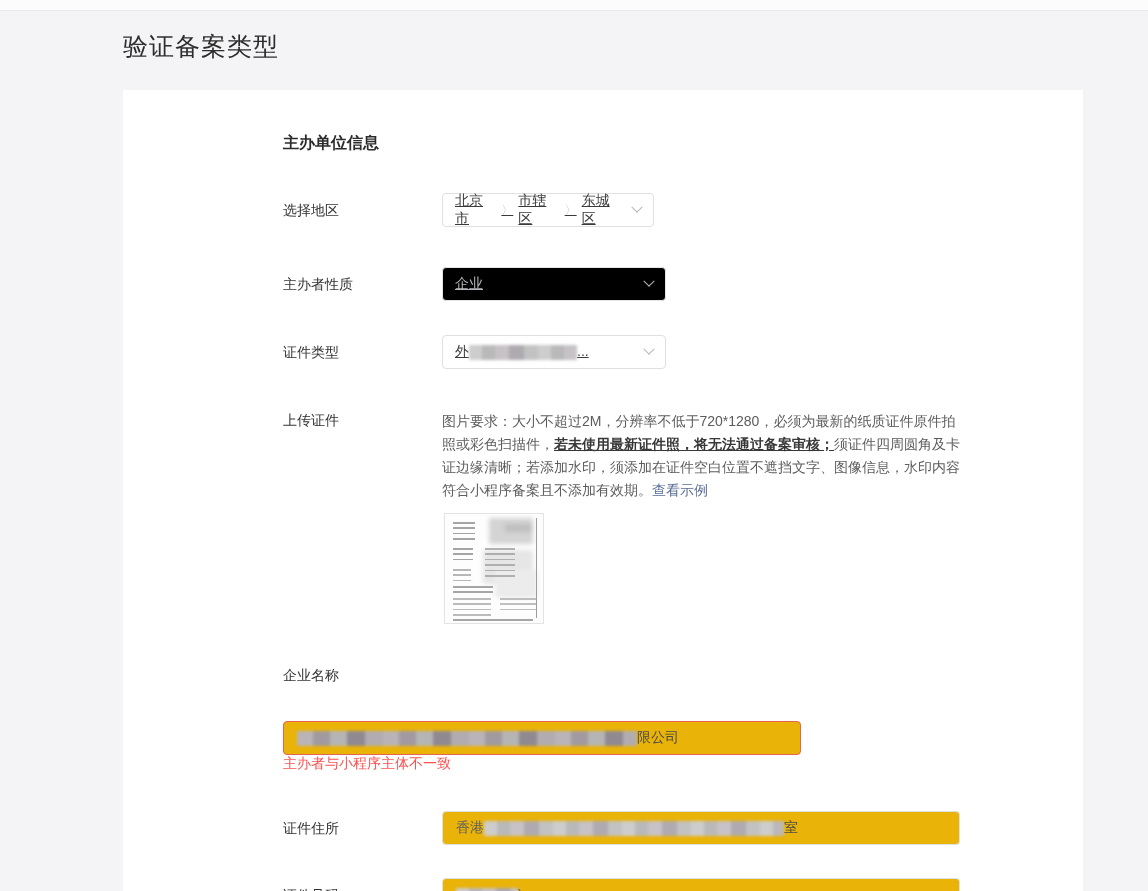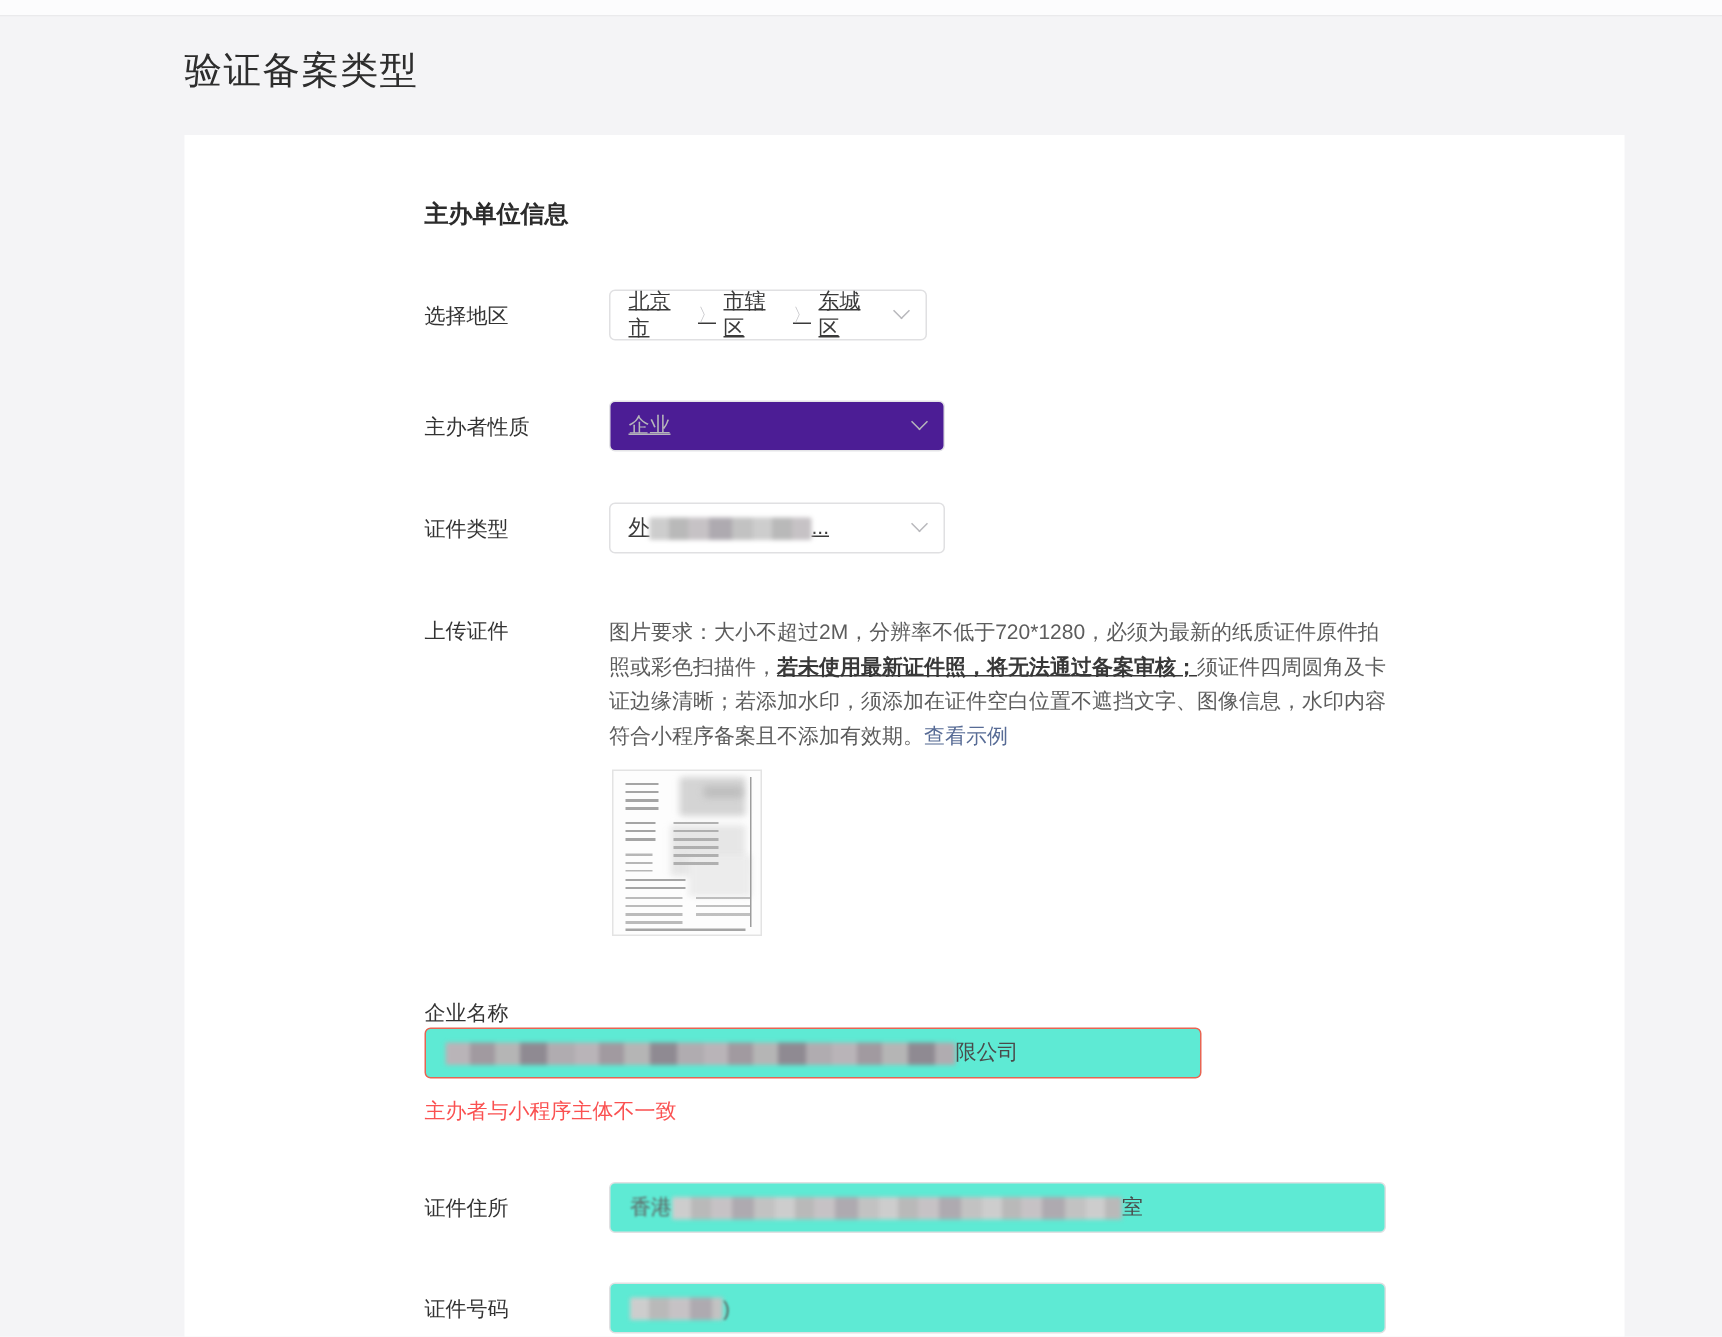--- a/index.html
+++ b/index.html
@@ -5,57 +5,57 @@
   * { margin:0; padding:0; box-sizing:border-box; }
   html,body { width:1148px; height:891px; overflow:hidden;
     font-family:"Liberation Sans","DejaVu Sans",sans-serif; background:#f4f4f6; }
   .topbar { height:11px; background:#fcfcfd; border-bottom:1px solid #eaeaec; }
   .page-title { margin:19px 0 0 123px; font-size:25px; color:#2d2d2d; font-weight:400;
     letter-spacing:1px; }
   .card { margin:27px 0 0 123px; width:960px; min-height:830px; background:#ffffff;
     padding-top:43px; }
   .section-title { margin-left:160px; font-size:16px; font-weight:700; color:#2b2b2b;
     margin-bottom:39px; }
-  .row { display:flex; padding-left:160px; }
+  .row { display:flex; padding-left:160px;gap:36px; }
   .row-label { width:123px; flex:none; font-size:14px; color:#333; padding-top:9px; }
   .control-col { flex:1; }
 
   
   .select-box { display:flex; align-items:center; height:34px; border:1px solid #e0e0e2;
     border-radius:4px; background:#fff; padding:0 12px; font-size:14px; color:#3a3a3a;
     cursor:pointer;text-decoration:underline; }
   .select-box .grow { flex:1; }
   .region-select { width:212px; gap:2px; }
   .sep { color:#c3c3c7; margin:0 3px; font-size:12px; }
   .chevron { width:8px; height:8px; border-right:1.5px solid #b7b7bb;
     border-bottom:1.5px solid #b7b7bb; transform:rotate(45deg) translate(-2px,-2px);
     flex:none; margin-left:8px; }
   .w224 { width:224px; }
-  .disabled-select { background:#4c1d95; border-color:#e4e4e7; color:#b6b6bb; cursor:default; }
+  .disabled-select { background:#000000; border-color:#e4e4e7; color:#b6b6bb; cursor:default; }
   .text-input { display:flex; align-items:center; width:518px; height:34px;
-    border:1px solid #e0e0e2; border-radius:4px; background:#5eead4; padding:0 13px;
+    border:1px solid #e0e0e2; border-radius:4px; background:#eab308; padding:0 13px;
     font-size:14px; color:#3a3a3a; }
   .input-error { border-color:#e86452; }
 
   
   .redact { display:inline-block; height:15px; vertical-align:middle; border-radius:1px;
     background:repeating-linear-gradient(90deg,#cdcdcd 0 13px,#b9b9b9 13px 26px,
       #c6c2c5 26px 40px,#aeaab0 40px 55px,#c2c2c2 55px 69px);
     filter:blur(1.4px); }
   .redact.dark {
     background:repeating-linear-gradient(90deg,#b9b4b8 0 16px,#a19aa0 16px 33px,
       #b5b5b5 33px 50px,#8f8a92 50px 68px,#b0acb0 68px 86px); }
   .faint-text { color:#606060; filter:blur(0.7px); }
   .semi-text { color:#4a4a4a; filter:blur(0.5px); }
 
   
   .req-text { width:521px; font-size:14px; line-height:23px; color:#5c5c5c; padding-top:7px; }
   .req-text b { color:#383838;text-decoration:underline; }
   .link { color:#576b95; cursor:pointer; }
-  .error-msg { margin-top:13px; font-size:14px; color:#fa5151; }
+  .error-msg { font-size:14px; color:#fa5151; }
 
   
   .doc-thumb { position:relative; margin-top:11px; margin-left:2px; width:100px; height:111px;
     background:#fdfdfd; border:1px solid #e3e3e3; overflow:hidden; cursor:pointer; }
   .doc-col { position:absolute;
     background:repeating-linear-gradient(to bottom,#a5a5a5 0 1.6px,transparent 1.6px 5.4px); }
   .c1 { left:8px; top:8px;  width:22px; height:20px; }
   .c2 { left:8px; top:34px; width:20px; height:16px; }
   .c3 { left:8px; top:55px; width:18px; height:12px; opacity:.8; }
   .c4 { left:40px; top:34px; width:30px; height:30px; opacity:.85; }

